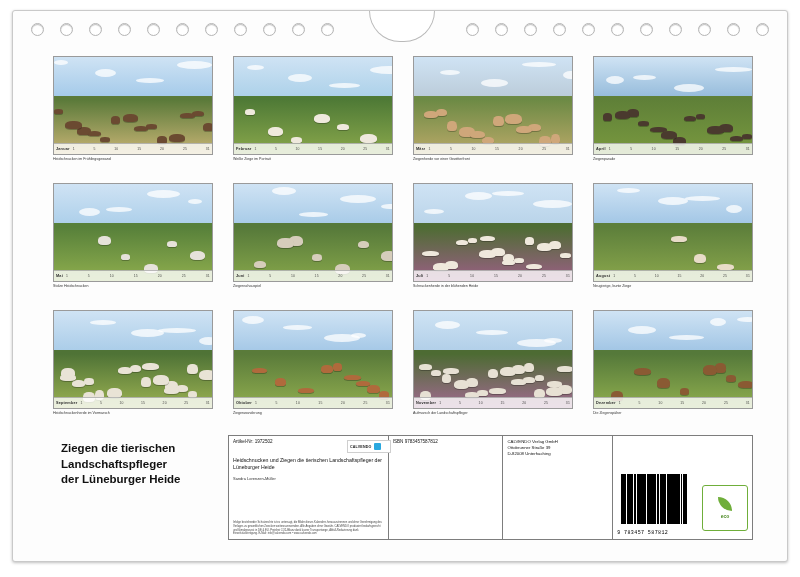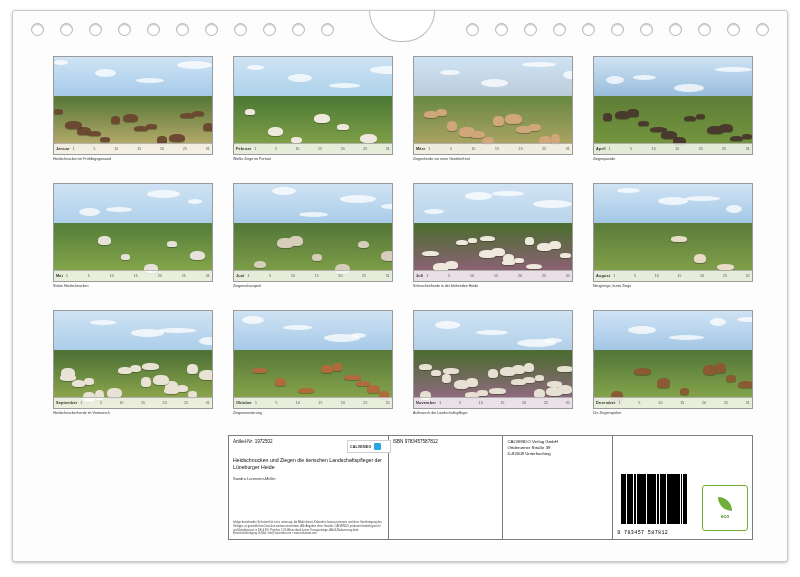--- a/index.html
+++ b/index.html
@@ -746,20 +746,23 @@
               </span>
             </div>
           </div>
           <div class="caption">Die Ziegenspäher</div>
         </div>
       </div>
 
     <div class="footer">
 
       <div class="title-block" id="title-block">
+          <div>Ziegen die tierischen</div>
+          <div>Landschaftspfleger</div>
+          <div>der Lüneburger Heide</div>
         </div>
 
       <div class="info-box">
 
         <div class="col col-article">
           <div class="art-no">Artikel-Nr: 1972502</div>
           <div class="logo-calvendo">
             <span class="lbl">CALVENDO</span>
             <span class="sq"></span>
           </div>

